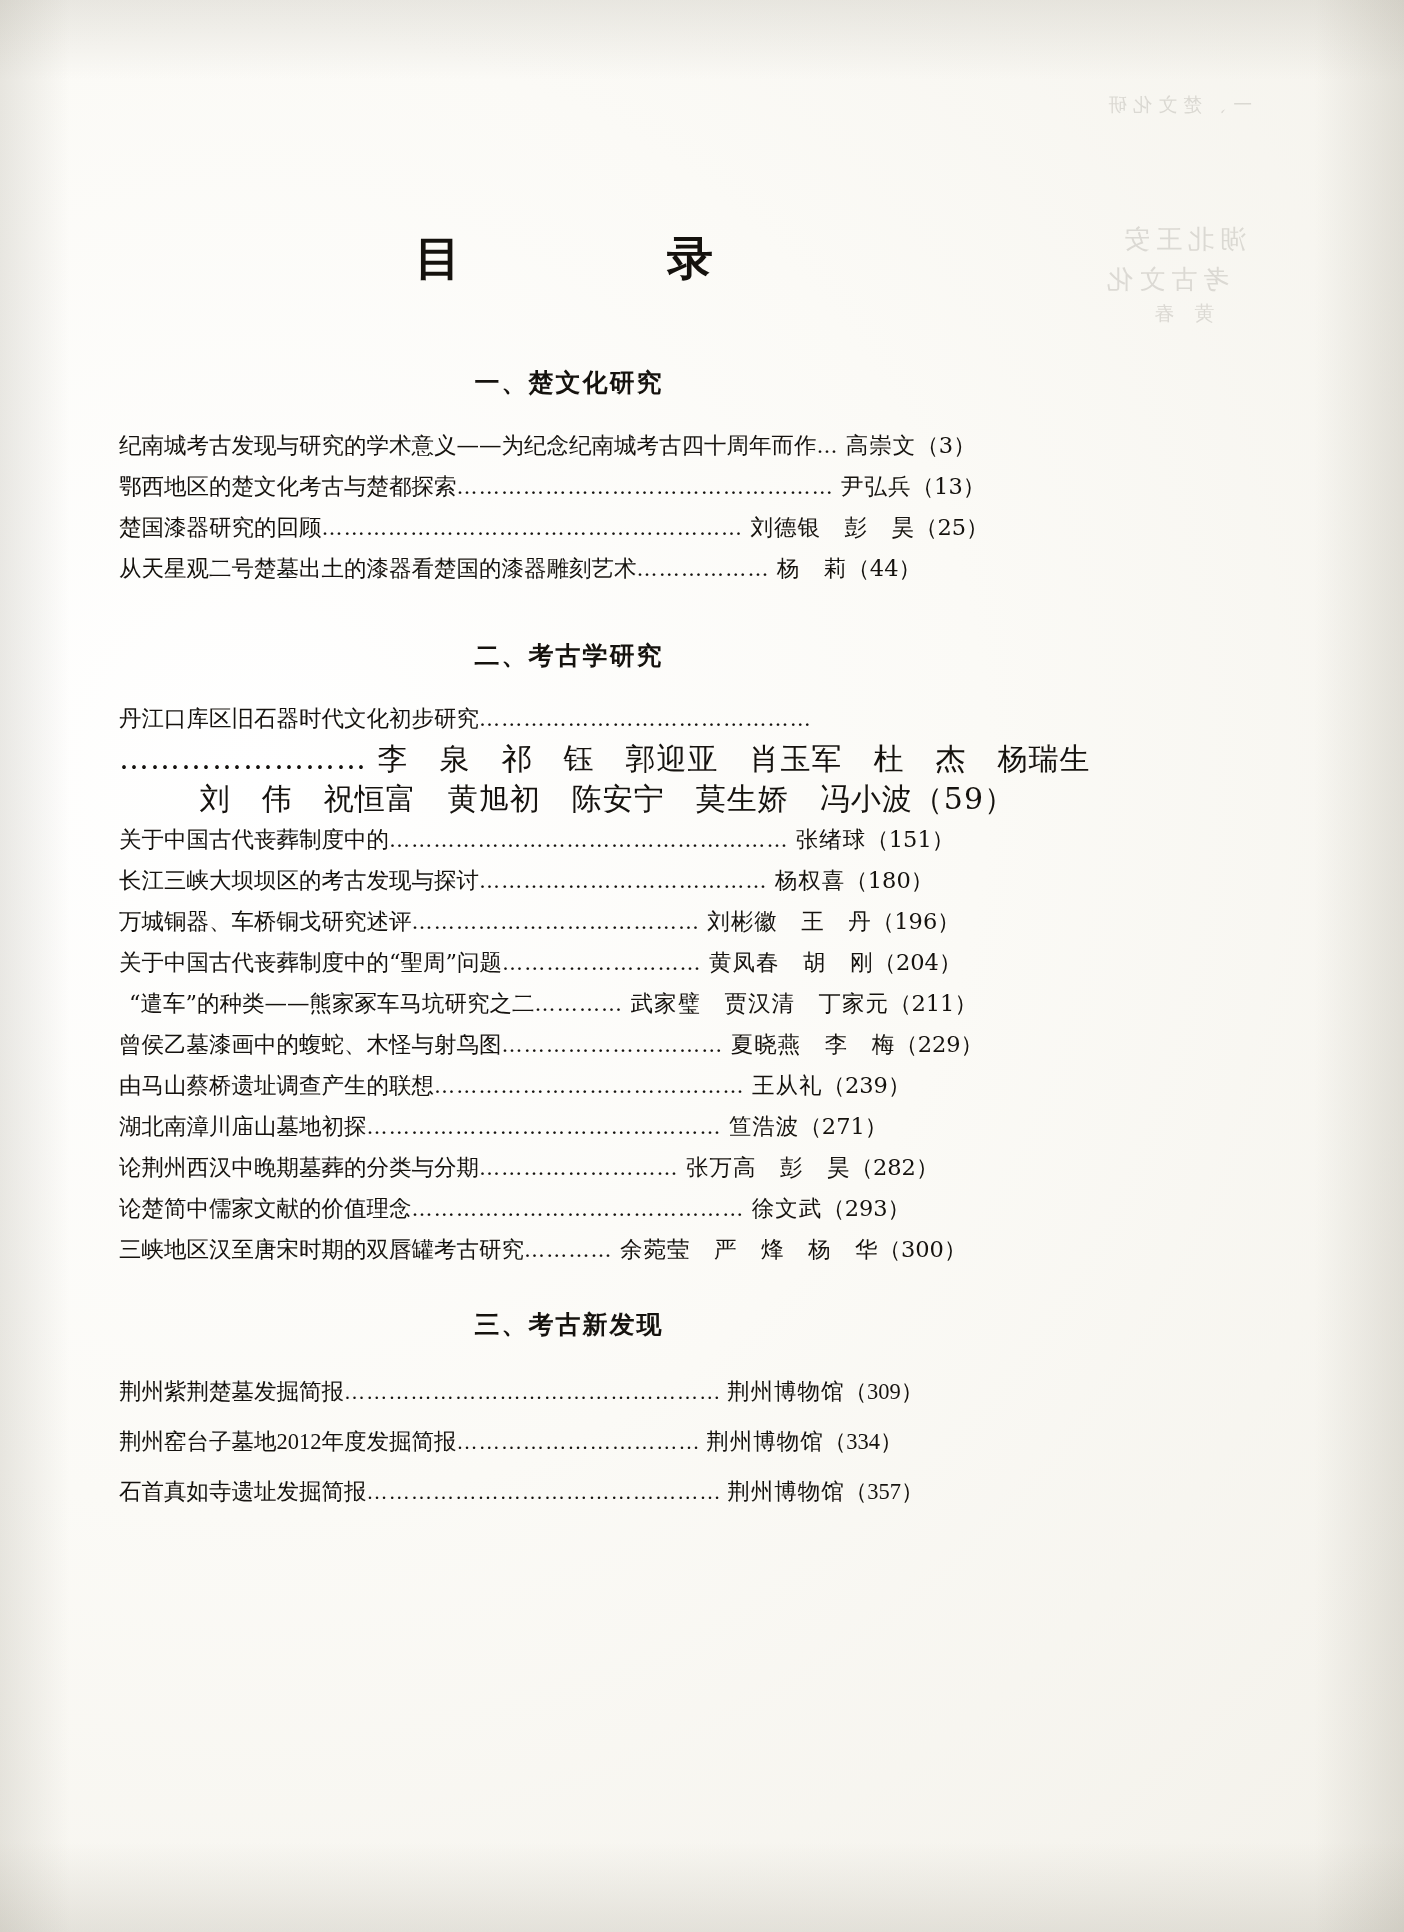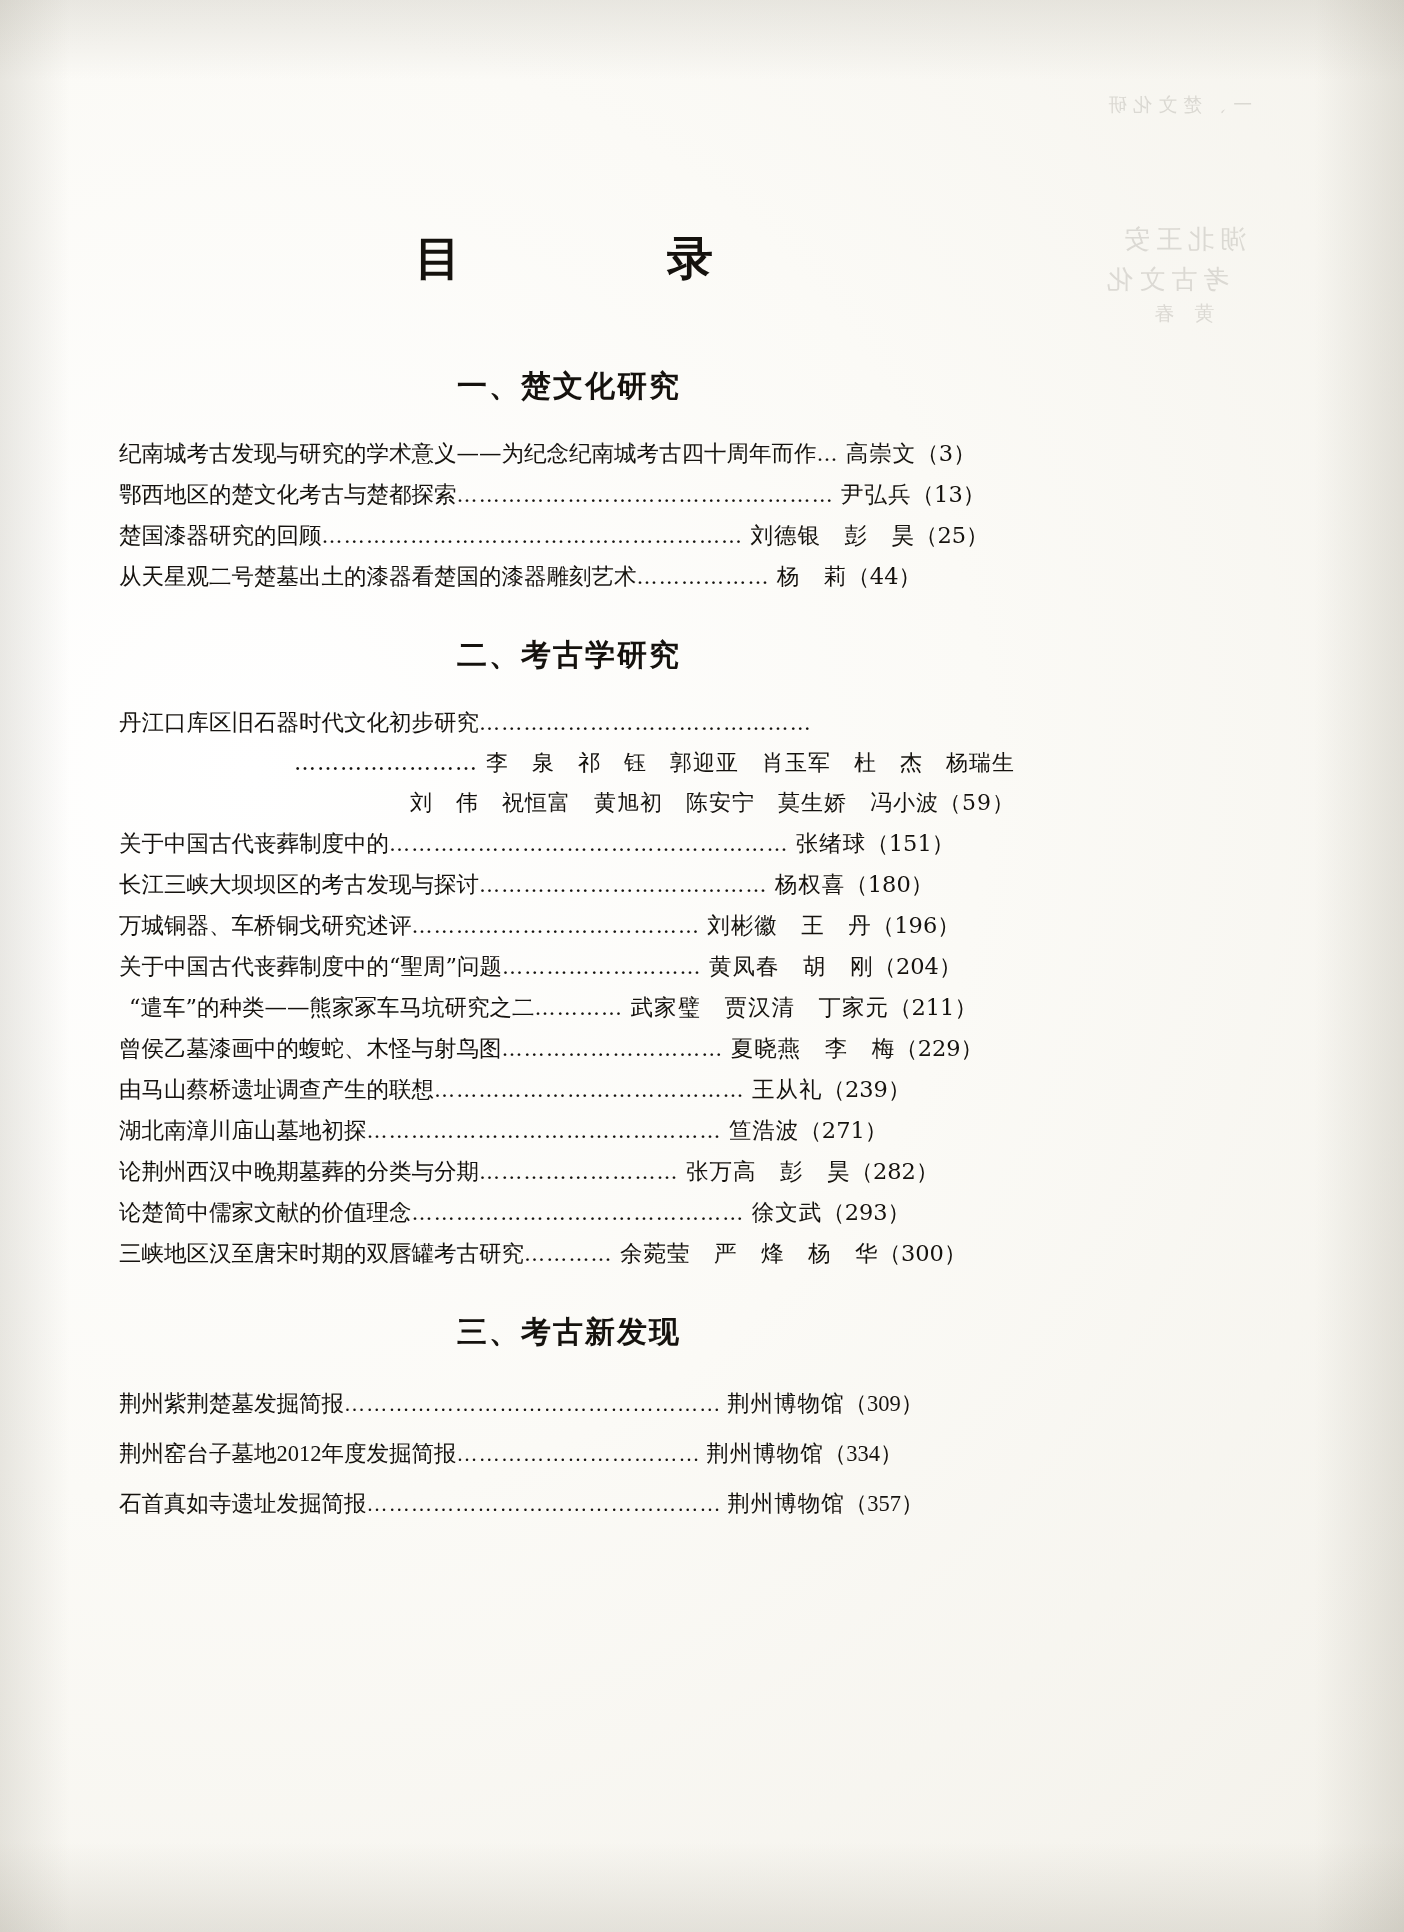--- a/index.html
+++ b/index.html
@@ -67,26 +67,26 @@
     letter-spacing: 38px;
     color: #15120e;
     margin-top: 228px;
     margin-left: 28px;
   }
 
   .section-heading {
     text-align: center;
     font-family: "DejaVu Sans", "Liberation Sans", sans-serif;
     font-weight: bold;
-    font-size: 30px;
+    font-size: 25px;
     color: #15120e;
     letter-spacing: 2px;
   }
   .sec-1 { margin-top: 76px; }
-  .sec-2 { margin-top: 38px; }
+  .sec-2 { margin-top: 50px; }
   .sec-3 { margin-top: 38px; }
 
   .entries { margin-top: 26px; }
   .sec-3-entries { margin-top: 26px; }
 
   .entry {
     position: relative;
     font-family: "DejaVu Serif", "Liberation Serif", serif;
     font-size: 22.5px;
     color: #15120e;
@@ -104,21 +104,21 @@
   .entry .authors {
     letter-spacing: 1px;
   }
   .entry .page {
     letter-spacing: 0px;
   }
   .entry.indent { padding-left: 10px; }
   .cont-line {
     position: relative;
     font-family: "DejaVu Serif", "Liberation Serif", serif;
-    font-size: 22px;
+    font-size: 30px;
     color: #15120e;
     line-height: 40px;
     white-space: nowrap;
     text-align: right;
     padding-right: 4px;
   }
   .cont-line .authors { letter-spacing: 1px; }
 </style>
 </head>
 <body>

